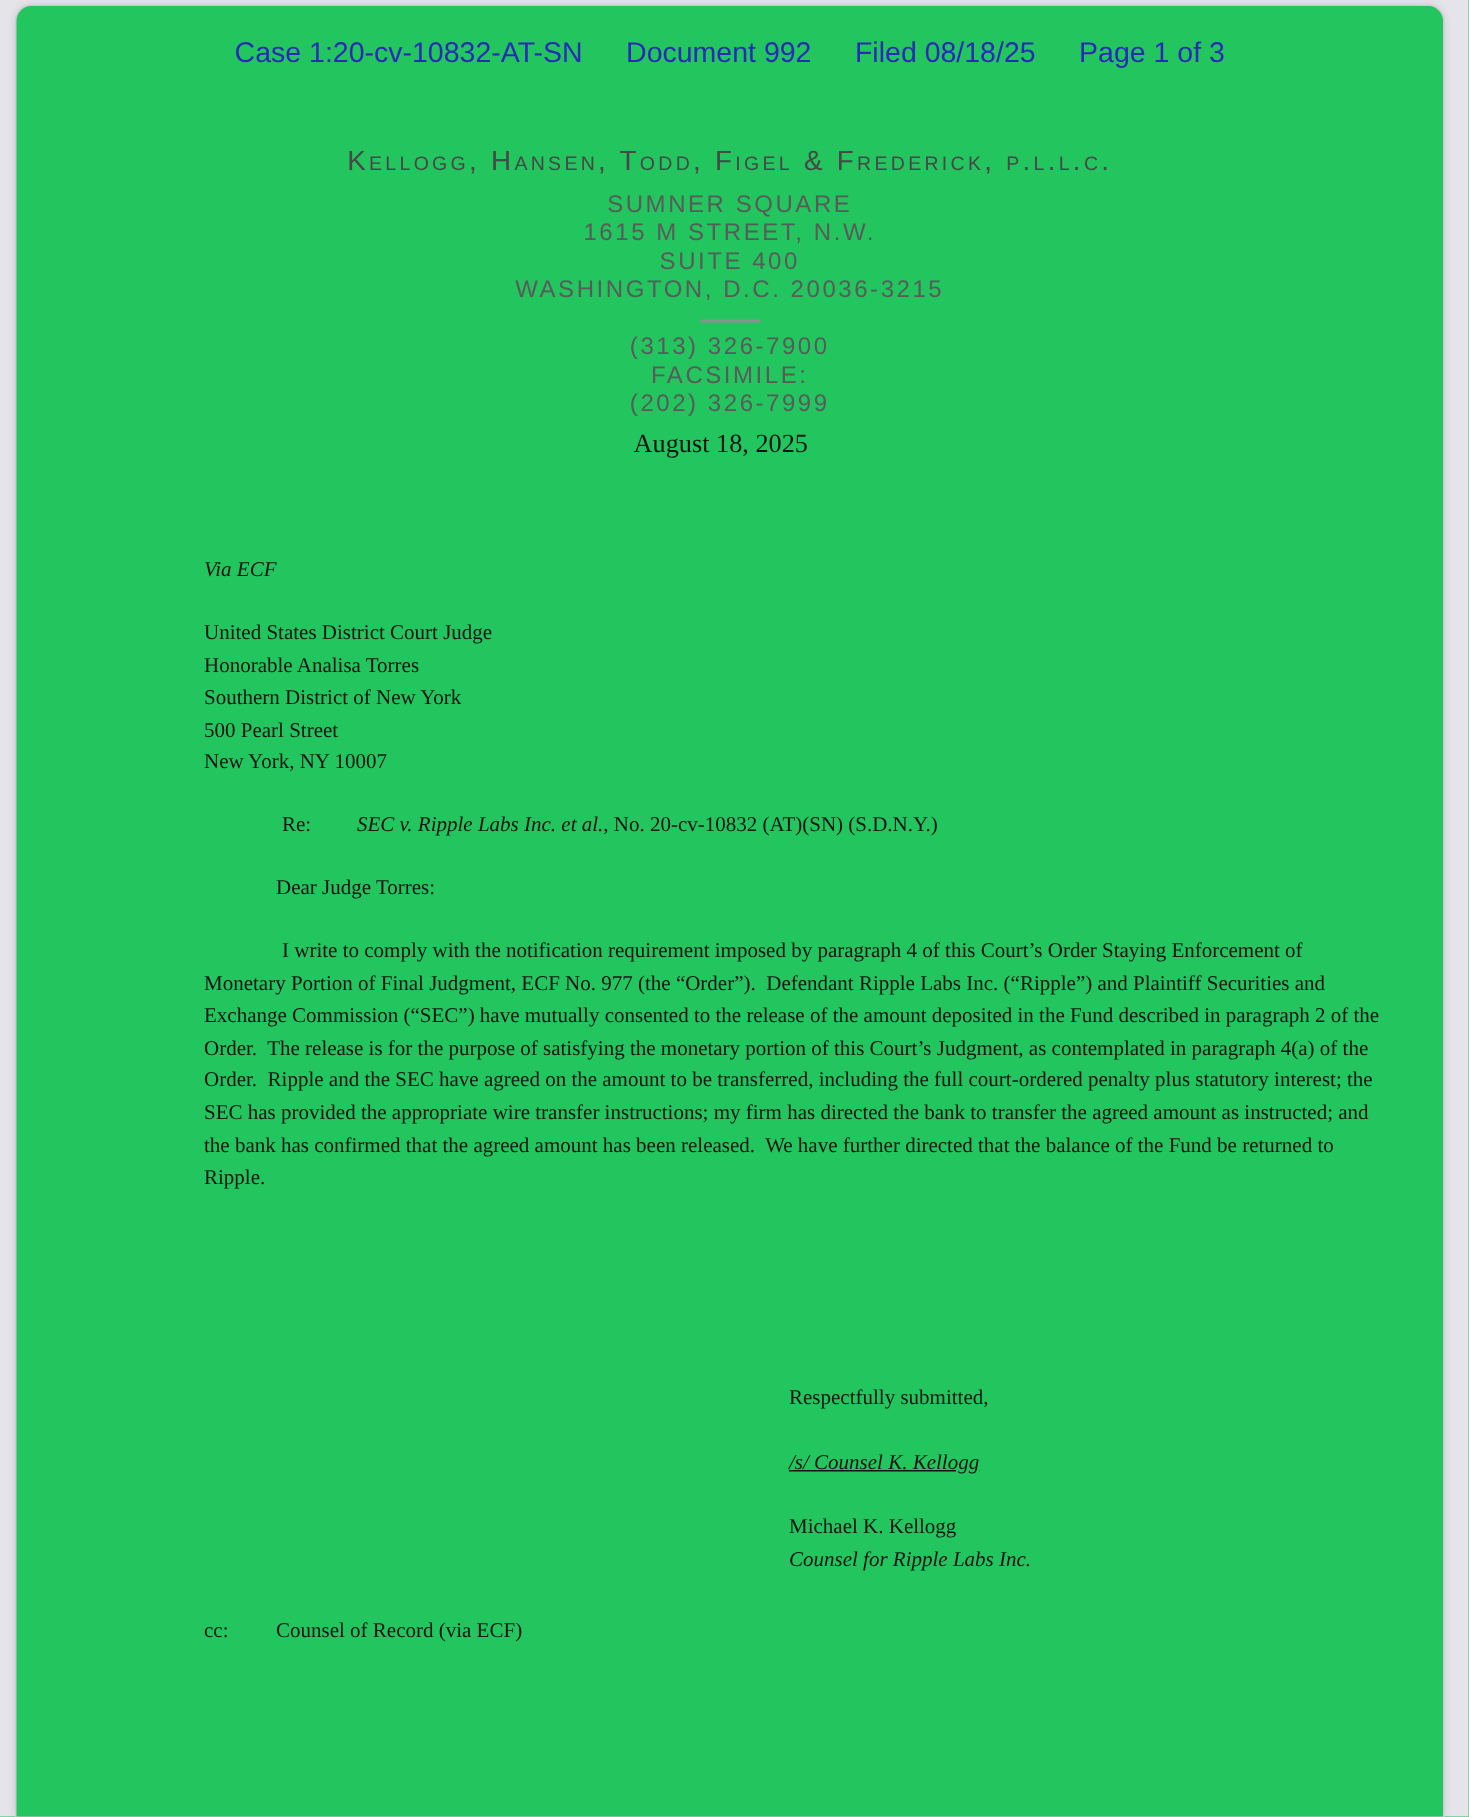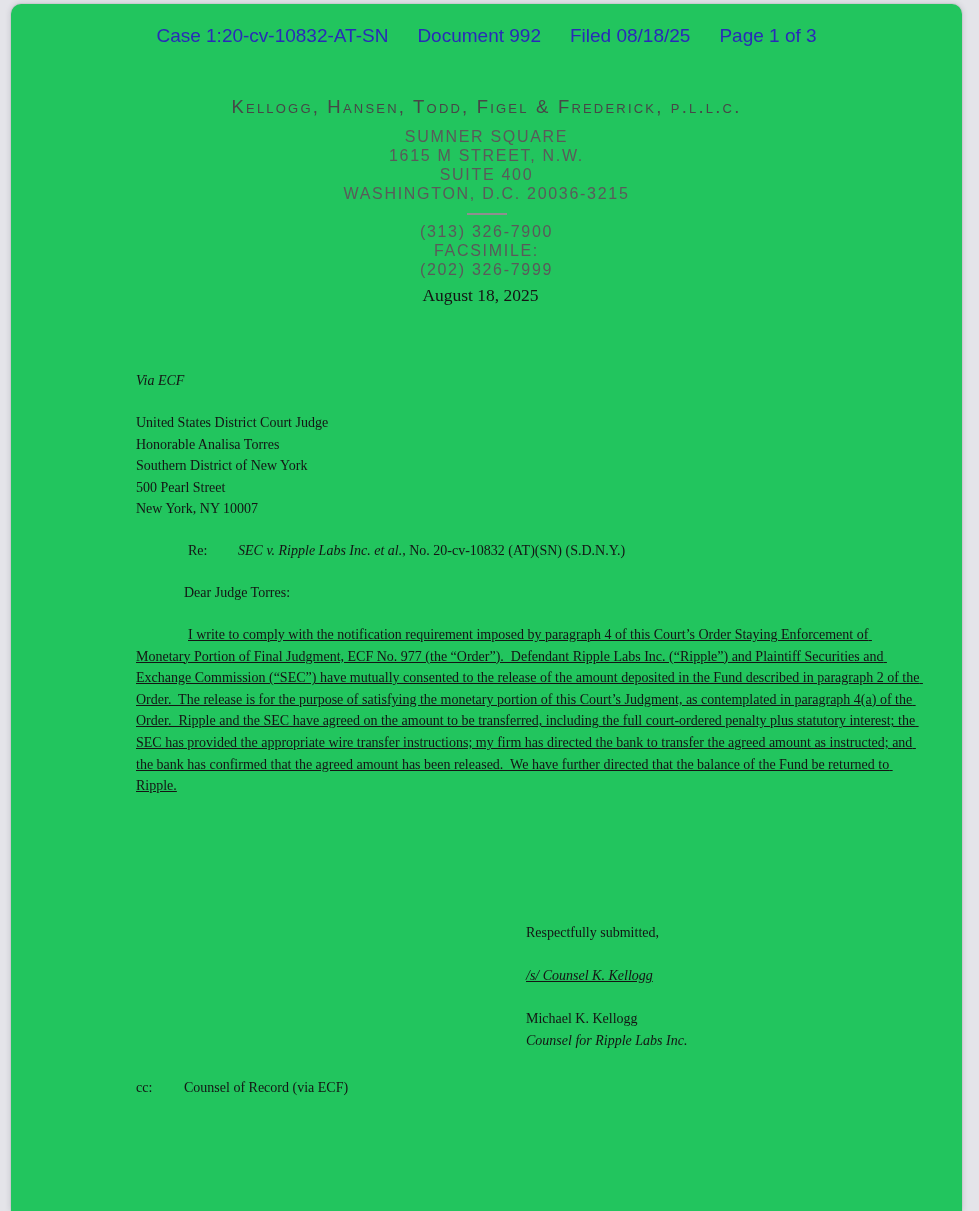--- a/index.html
+++ b/index.html
@@ -74,21 +74,20 @@
   .re-label { display: inline-block; width: 102px; padding-left: 52px; }
   .salutation {
     position: absolute; top: 578px; left: 125px; margin-left: 48px;
   }
   .body-para {
     position: absolute; top: 620px; left: 125px;
     width: 790px;
     text-indent: 52px;
     line-height: 21.6px;
     white-space: pre-wrap;
-    text-decoration: underline;
   }
   .closing {
     position: absolute; top: 902px; left: 515px; margin-top: 16px;
   }
   .closing .gap { height: 21.5px; }
   .sig-line { text-decoration: underline; font-style: italic; }
   .cc-line {
     position: absolute; top: 1073px; left: 125px; white-space: nowrap;
   }
   .cc-label { display: inline-block; width: 48px; }

